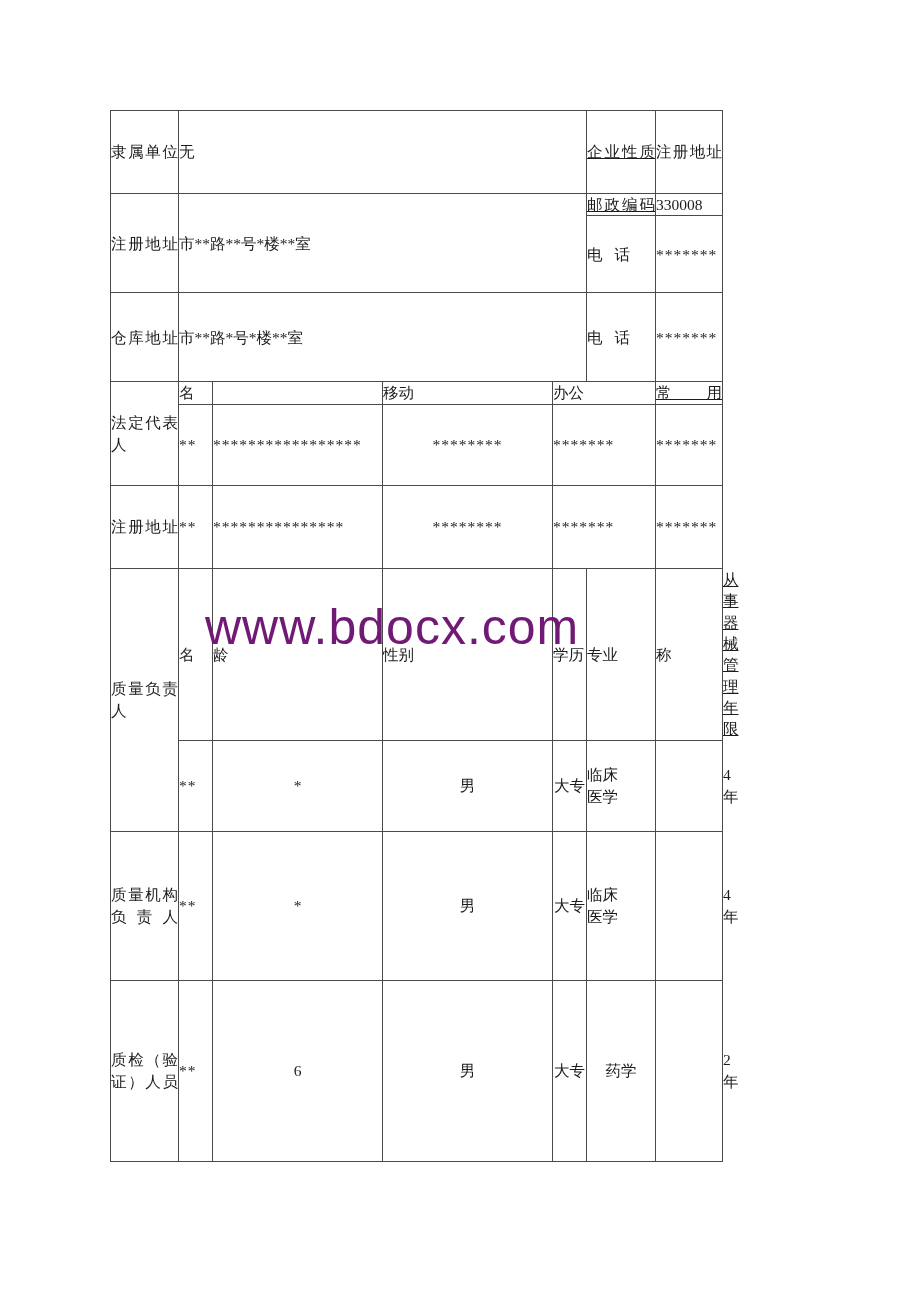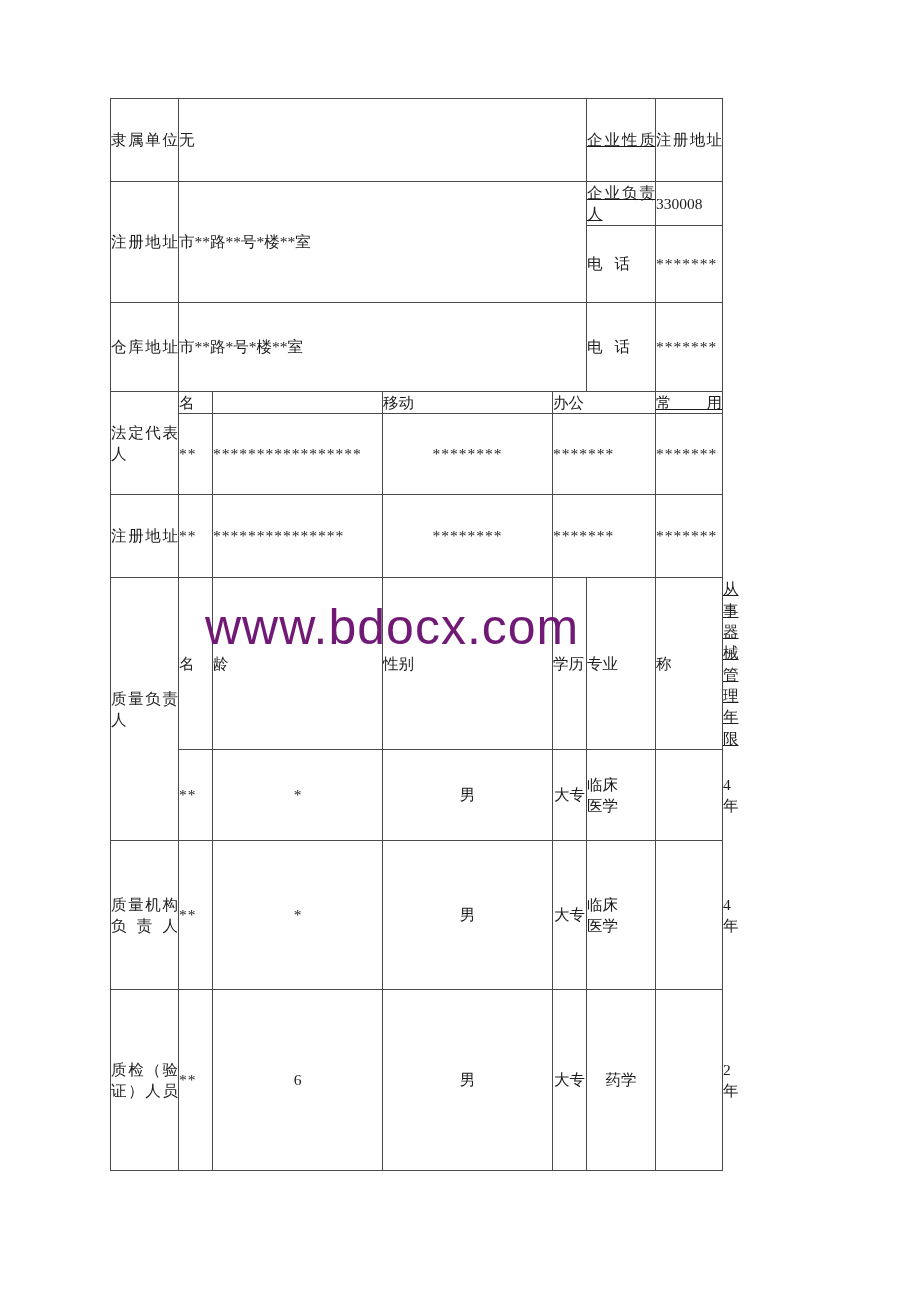--- a/index.html
+++ b/index.html
@@ -19,21 +19,21 @@
   
   .page {
     position: absolute;
     left: 0; top: 0;
     width: 920px; height: 1302px;
   }
 
   .form-table {
     position: absolute;
     left: 110px;
-    top: 98px;
+    top: 110px;
     width: 612px;
     border-collapse: collapse;
     table-layout: fixed;
   }
   .form-table td {
     border: 1px solid #4a4a4a;
     vertical-align: middle;
     padding: 0;
     font-size: 15.5px;
     line-height: 1.38;
@@ -181,21 +181,21 @@
         <span class="lbl-inner">注册地址</span>
       </td>
     </tr>
 
     <tr>
       <td class="lbl" rowspan="2" style="height:72px">
         <span class="lbl-inner">注册地址</span>
       </td>
       <td class="val" colspan="4" rowspan="2">市**路**号*楼**室</td>
       <td class="hdr-r">
-        <span class="lbl-inner">企业负责人</span>
+        <span class="lbl-inner">邮政编码</span>
       </td>
       <td class="num-r">
         <span class="lbl-inner">330008</span>
       </td>
     </tr>
 
     <tr>
       <td class="hdr-c" style="height:76px">
         <span class="spaced">电 话</span>
       </td>

